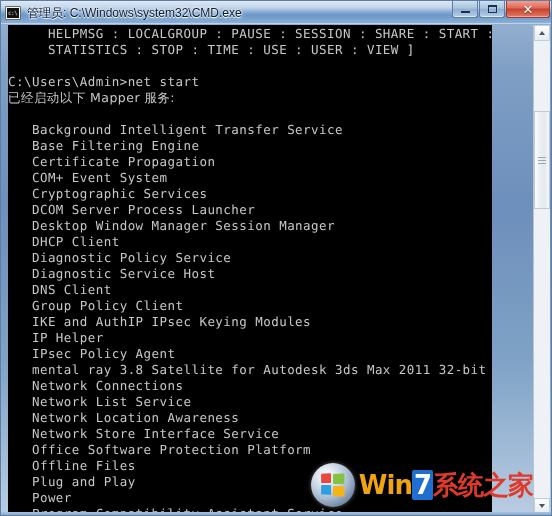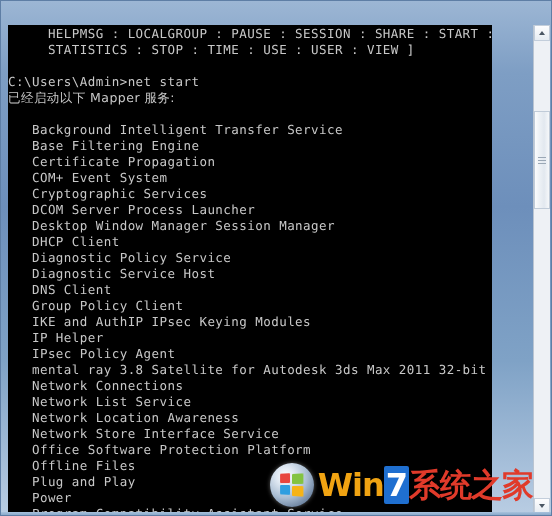--- a/index.html
+++ b/index.html
@@ -281,21 +281,21 @@
     height: 10px;
     border-radius: 1px;
   }
   .p1 { left: 0;   top: 0;   background: #e8463f; }
   .p2 { left: 13px;top: 1px; background: #83c341; }
   .p3 { left: 0;   top: 12px;background: #2f9ee0; }
   .p4 { left: 13px;top: 13px;background: #f6b316; }
 
   .wm-text {
     margin-left: 4px;
-    font-size: 32px;
+    font-size: 26px;
     font-weight: bold;
     line-height: 34px;
     font-family: "DejaVu Sans", sans-serif;
     white-space: nowrap;
     letter-spacing: -1px;
   }
   .wm-win { color: #f0a312; }
   .wm-seven {
     color: #ffffff;
     background: #1f6fd0;
@@ -310,20 +310,41 @@
     left: 0; right: 0; bottom: 0;
     height: 3px;
     background: linear-gradient(to bottom, #a8c2dd, #89a9ca);
   }
 </style>
 </head>
 <body>
 
 <div id="window">
 
+  <div id="titlebar">
+    <div class="tb-icon">
+      <div class="scr"></div>
+    </div>
+    <div class="tb-title">管理员: C:\Windows\system32\CMD.exe</div>
+    <div class="tb-buttons">
+      <div class="tb-btn">
+        <div class="tb-glyph">
+          <div class="min-glyph"></div>
+        </div>
+      </div>
+      <div class="tb-btn">
+        <div class="tb-glyph">
+          <div class="max-glyph"></div>
+        </div>
+      </div>
+      <div class="tb-btn close">
+        <div class="tb-glyph">✕</div>
+      </div>
+    </div>
+  </div>
 
   <div id="console">
     <pre id="console-text">     HELPMSG : LOCALGROUP : PAUSE : SESSION : SHARE : START :
      STATISTICS : STOP : TIME : USE : USER : VIEW ]
 
 C:\Users\Admin&gt;net start
 <span class="cjk">已经启动以下 Mapper 服务:</span>
 
    Background Intelligent Transfer Service
    Base Filtering Engine

